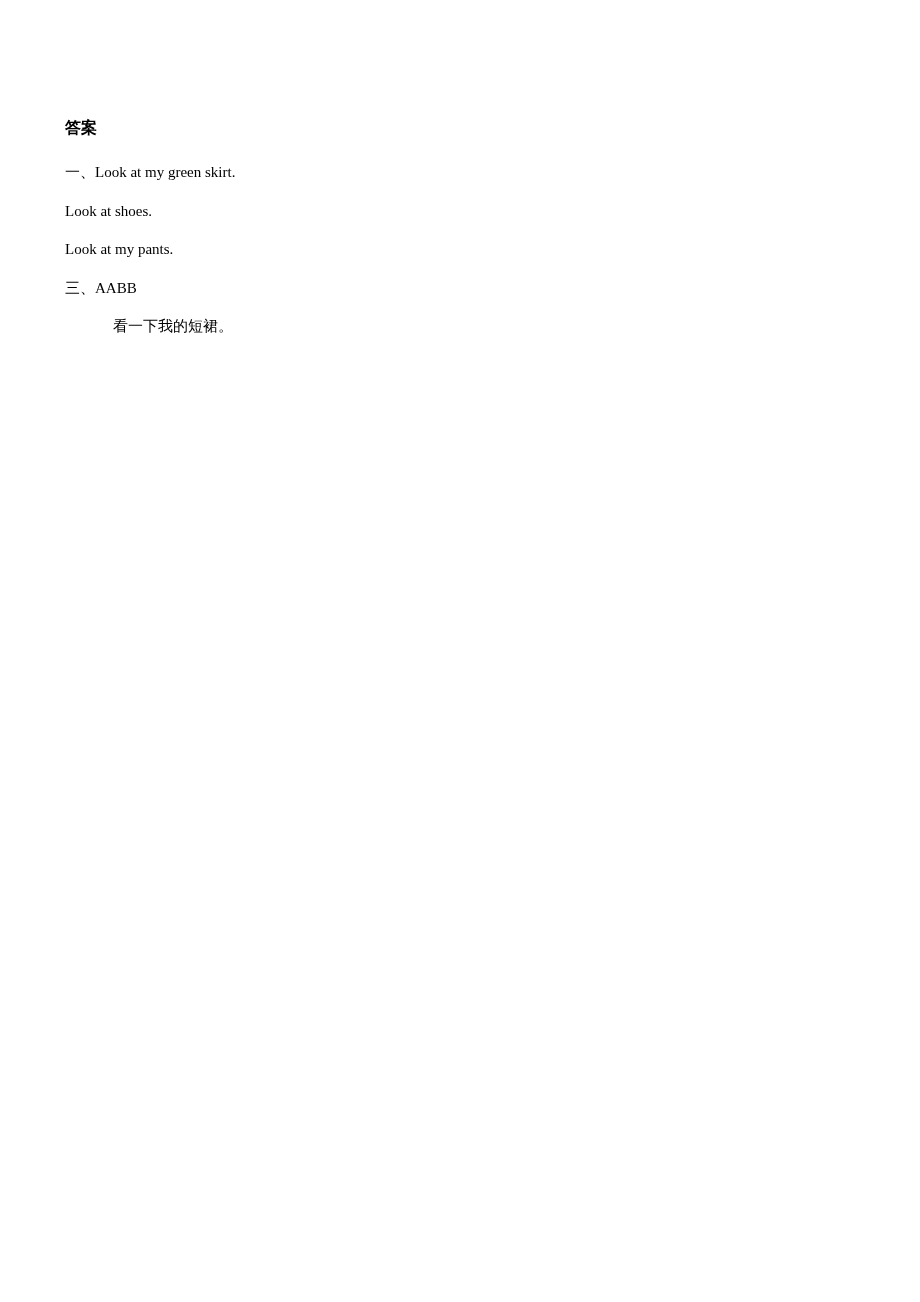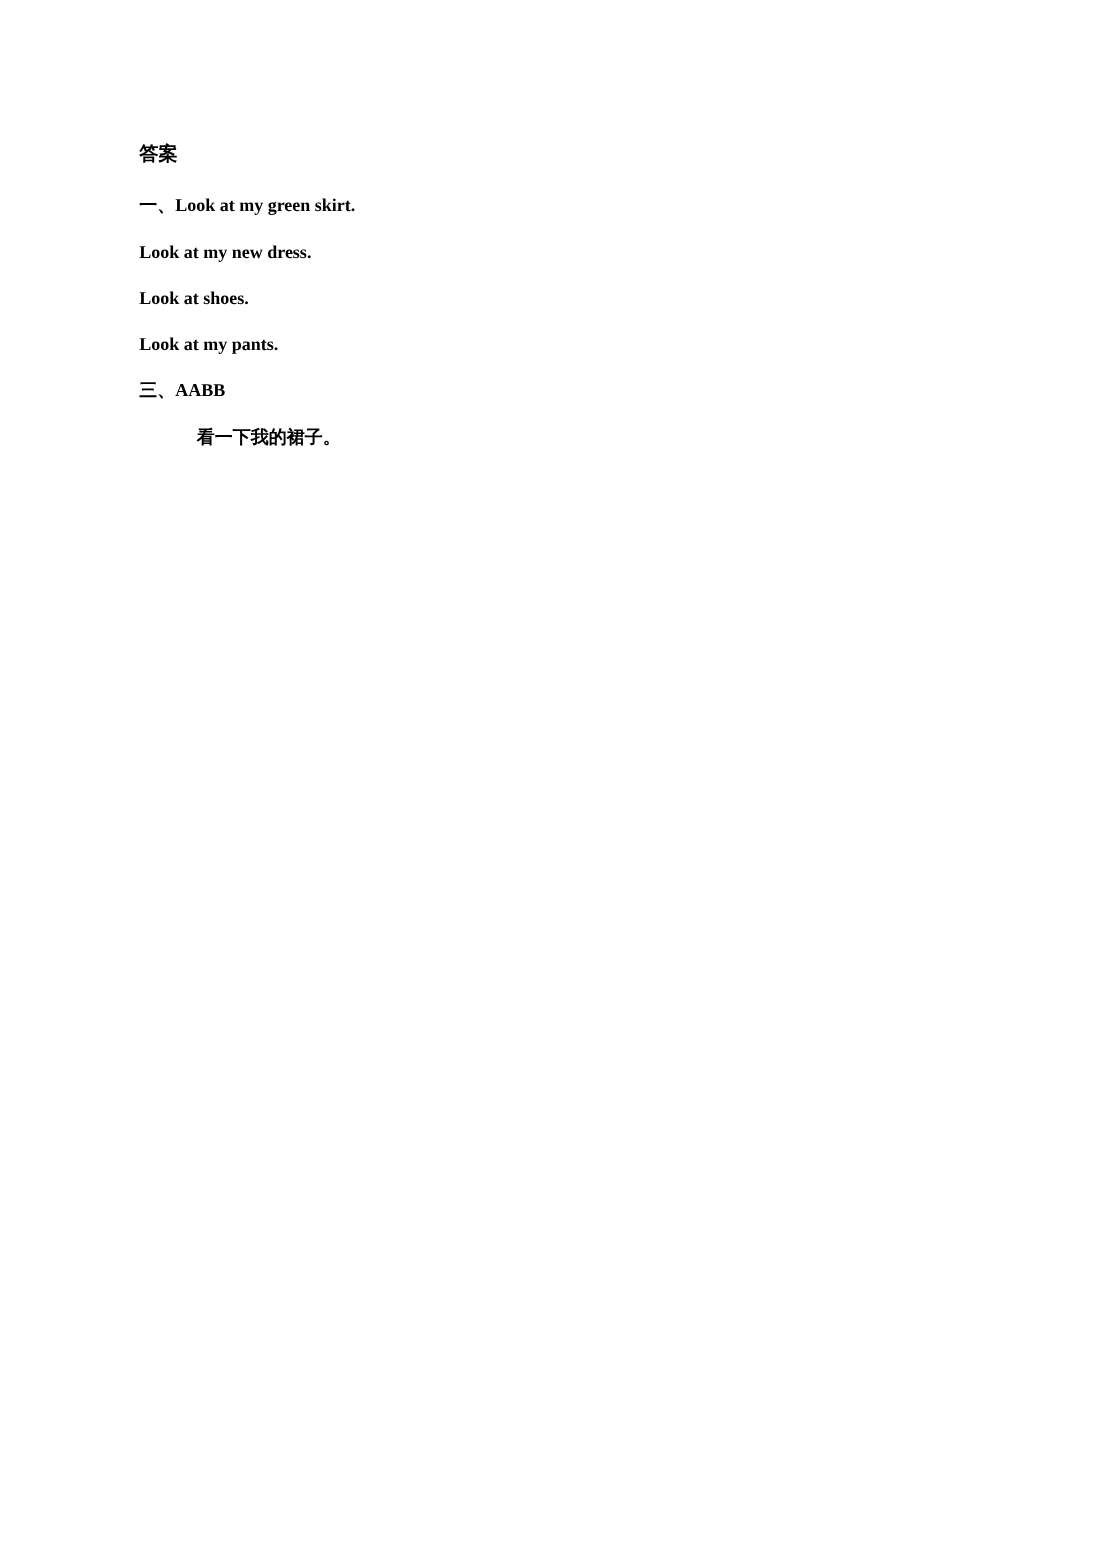--- a/index.html
+++ b/index.html
@@ -5,42 +5,40 @@
   body {
     margin: 0;
     padding: 0;
     background: #ffffff;
     width: 920px;
     height: 1302px;
     font-family: "SimSun", "宋体", serif;
     color: #000000;
   }
   .page {
-    padding: 118px 130px 0 116px;
+    padding: 118px 130px 0 65px;
   }
   .heading {
     font-weight: bold;
     font-size: 16px;
     margin-bottom: 22px;
   }
   .line {
     font-size: 15px;
     line-height: 1.5;
     margin-bottom: 16px;
     white-space: pre;
-    font-weight: bold;
   }
   .indent {
     padding-left: 48px;
   }
 </style>
 </head>
 <body>
 
 <div class="page">
   <div class="heading">答案</div>
   <div class="line">一、Look at my green skirt.</div>
-  <div class="line">Look at my new dress.</div>
   <div class="line">Look at shoes.</div>
   <div class="line">Look at my pants.</div>
   <div class="line">三、AABB</div>
-  <div class="line indent">看一下我的裙子。</div>
+  <div class="line indent">看一下我的短裙。</div>
 </div>
 
 </body></html>

